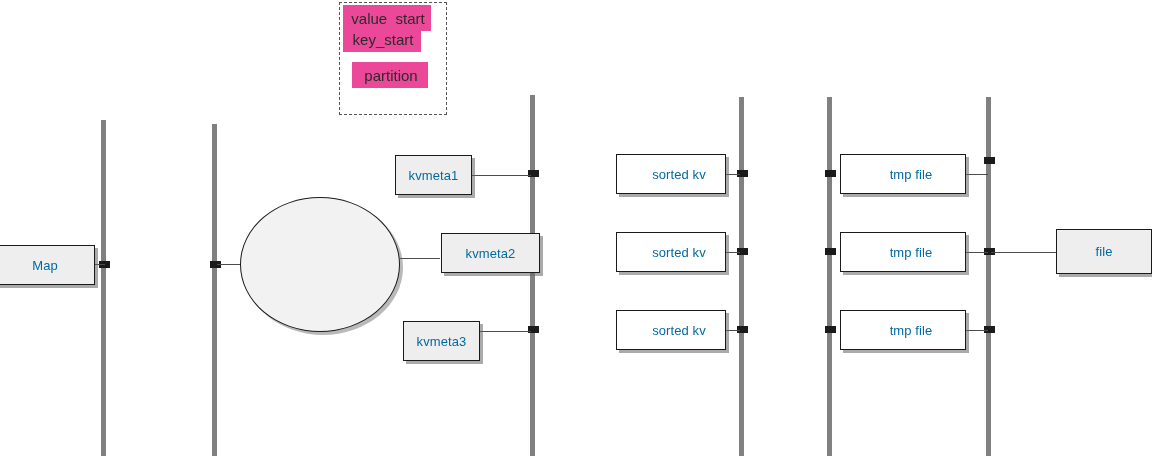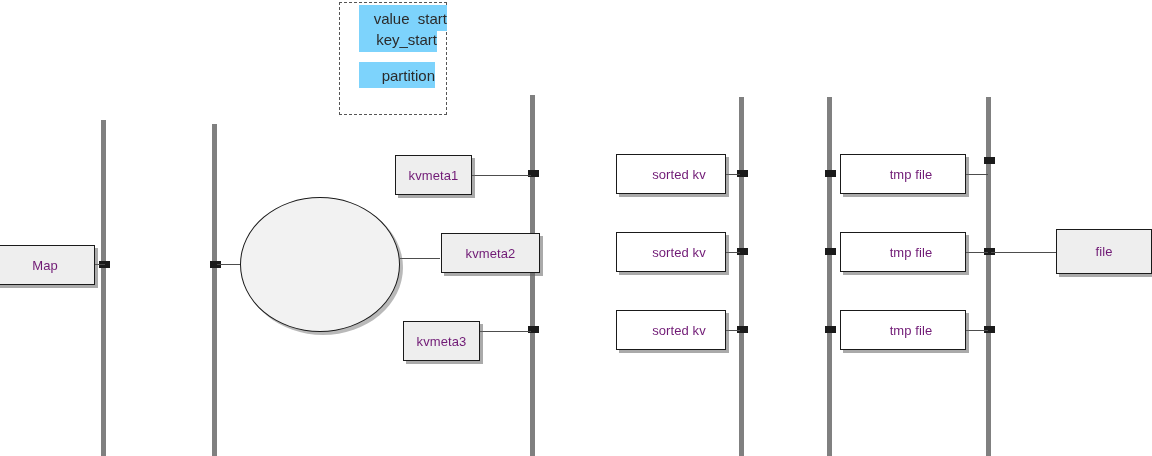--- a/index.html
+++ b/index.html
@@ -33,21 +33,21 @@
     background: #4d4d4d;
   }
   .node {
     position: absolute;
     box-sizing: border-box;
     border: 1px solid #1a1a1a;
     display: flex;
     align-items: center;
     justify-content: center;
     font-size: 13px;
-    color: #701a75;
+    color: #0369a1;
     box-shadow: 3px 3px 0 rgba(100,100,100,0.55);
     letter-spacing: 0.1px;
   }
   .node.fill-gray { background: #eeeeee; }
   .node.fill-white { background: #ffffff; padding-left: 16px; }
   .kvbuffer-outer {
     position: absolute;
     box-sizing: border-box;
     border-radius: 50%;
     background: #f2f2f2;
@@ -67,29 +67,28 @@
     color: #1a1a1a;
   }
   .meta-group {
     position: absolute;
     box-sizing: border-box;
     border: 1px dashed #555555;
   }
   .meta-item {
     position: absolute;
     box-sizing: border-box;
-    background: #7dd3fc;
+    background: #ec4899;
     font-size: 15px;
     color: #2b2b2b;
     display: flex;
     align-items: center;
-    justify-content: flex-end;
+    justify-content: center;
     padding-left: 2px;
     white-space: nowrap;
-    margin-left: 16px;
   }
 </style>
 </head>
 <body>
 
 <div id="canvas">
 
   <div class="lifeline" style="left:101px; top:120px; height:336px;"></div>
   <div class="lifeline" style="left:212px; top:124px; height:332px;"></div>
   <div class="lifeline" style="left:530px; top:95px; height:361px;"></div>
@@ -172,17 +171,17 @@
   </div>
 
   <div class="meta-group" style="left:339px; top:2px; width:108px; height:113px;">
   </div>
   <div class="meta-item" style="left:343px; top:5px; width:88px; height:26px;">
     <span>value_start</span>
   </div>
   <div class="meta-item" style="left:343px; top:26px; width:78px; height:26px;">
     <span>key_start</span>
   </div>
-  <div class="meta-item" style="left:343px; top:62px; width:76px; height:26px;">
+  <div class="meta-item" style="left:352px; top:62px; width:76px; height:26px;">
     <span>partition</span>
   </div>
 
 </div>
 
 </body></html>

